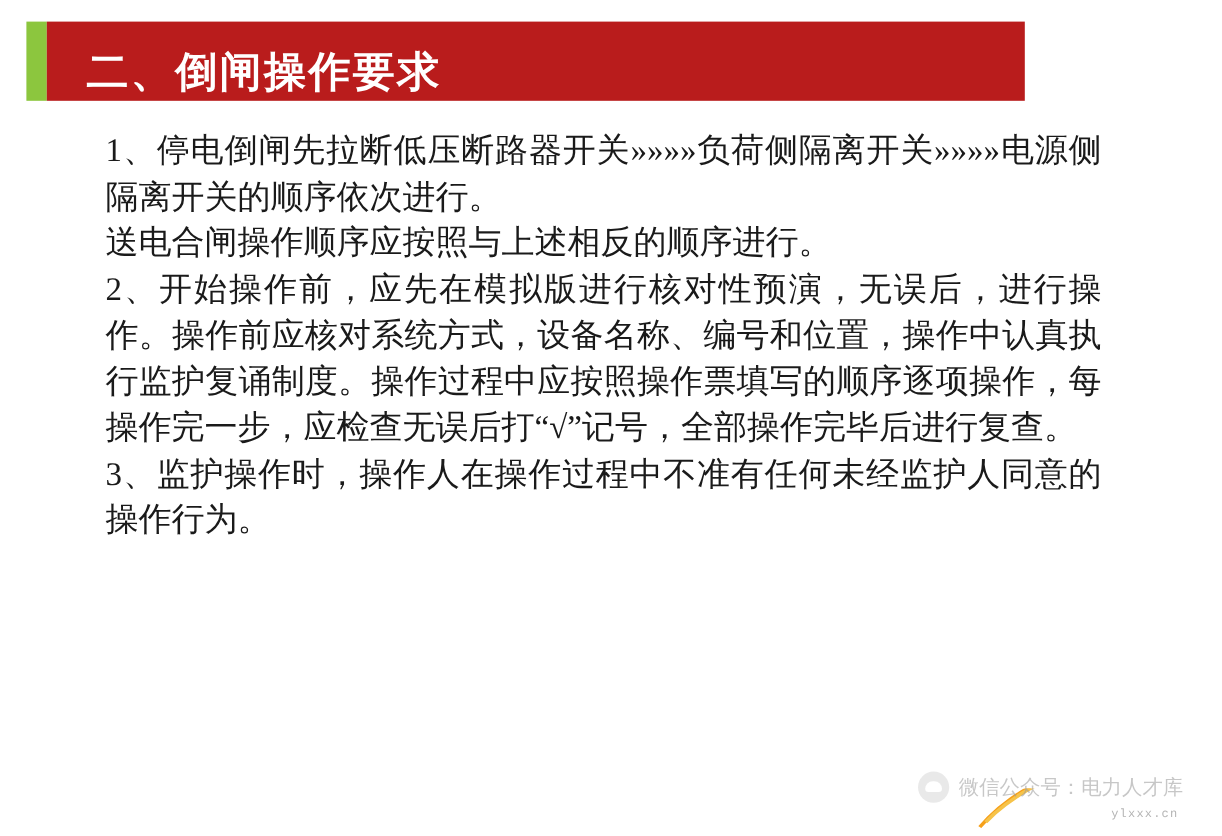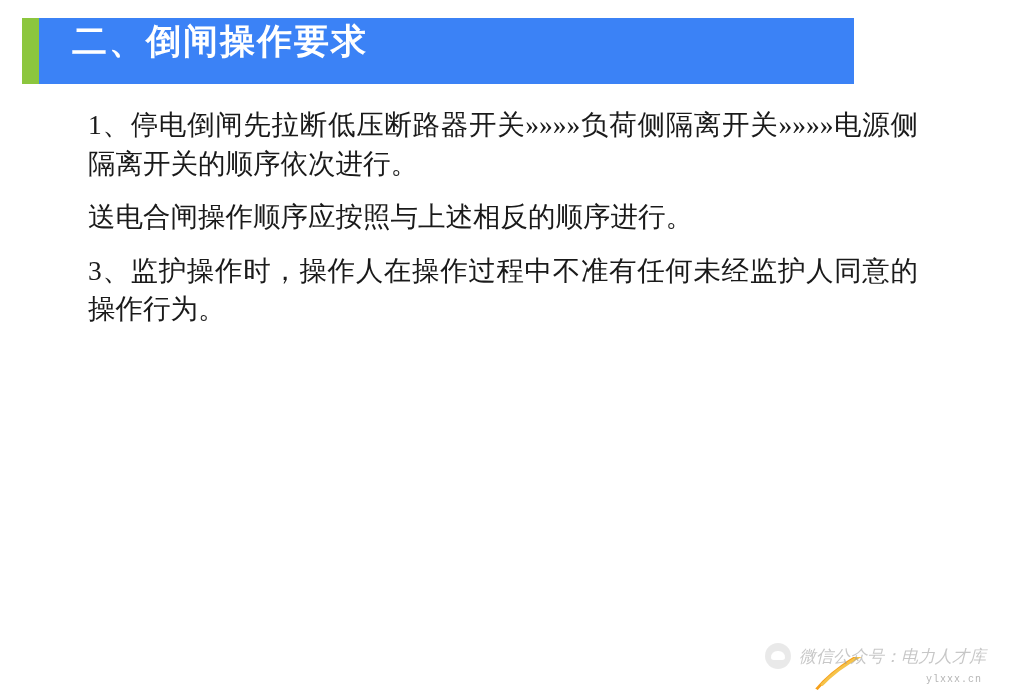--- a/index.html
+++ b/index.html
@@ -25,23 +25,23 @@
     background: #8cc63e;
   }
 
   
   .title-banner {
     position: absolute;
     left: 39px;
     top: 18px;
     width: 815px;
     height: 66px;
-    background: #3b82f6;
+    background: #b91c1c;
     display: flex;
-    align-items: flex-start;
+    align-items: flex-end;
   }
   .title-text {
     color: #ffffff;
     font-family: "Liberation Sans", "DejaVu Sans", sans-serif;
     font-weight: bold;
     font-size: 35px;
     letter-spacing: 2px;
     padding-left: 33px;
     white-space: nowrap;
   }
@@ -55,21 +55,21 @@
   }
   .para {
     font-size: 27.5px;
     line-height: 38.5px;
     color: #1a1a1a;
     text-align: justify;
     margin: 0;
     letter-spacing: 0px;
   }
   .para + .para {
-    margin-top: 15px;
+    margin-top: 0px;
   }
   .red {
     color: #e8271b;
   }
 
   
   .watermark {
     position: absolute;
     right: 32px;
     bottom: 28px;
@@ -94,21 +94,20 @@
     width: 14px;
     height: 9px;
     border-radius: 7px 7px 3px 3px;
     background: #ffffff;
   }
   .wm-text {
     font-family: "Liberation Sans", "DejaVu Sans", sans-serif;
     font-size: 17px;
     color: #9a9a9a;
     white-space: nowrap;
-    font-style: italic;
   }
   .wm-sub {
     position: absolute;
     right: 36px;
     bottom: 12px;
     font-family: Liberation Mono, monospace;
     font-size: 10px;
     color: #b5b5b5;
     letter-spacing: 1px;
   }
@@ -156,20 +155,23 @@
 </div>
 
 <div class="body-block">
   <p class="para">
     <span>1、停电倒闸先拉断低压断路器开关»»»»负荷侧隔离开关»»»»电源侧隔离开关的顺序依次进行。</span>
   </p>
   <p class="para">
     <span>送电合闸操作顺序应按照与上述相反的顺序进行。</span>
   </p>
   <p class="para">
+    <span>2、开始操作前，应先在模拟版进行核对性预演，无误后，进行操作。操作前应核对系统方式，设备名称、编号和位置，操作中认真执行监护复诵制度。操作过程中应按照操作票填写的顺序逐项操作，每操作完一步，应检查无误后打“√”记号，全部操作完毕后进行复查。</span>
+  </p>
+  <p class="para">
     <span>3、监护操作时，操作人在操作过程中不准有任何未经监护人同意的操作行为。</span>
   </p>
 </div>
 
 <div class="swoosh">
   <i class="s1"></i>
   <i class="s2"></i>
 </div>
 
 <div class="watermark">

